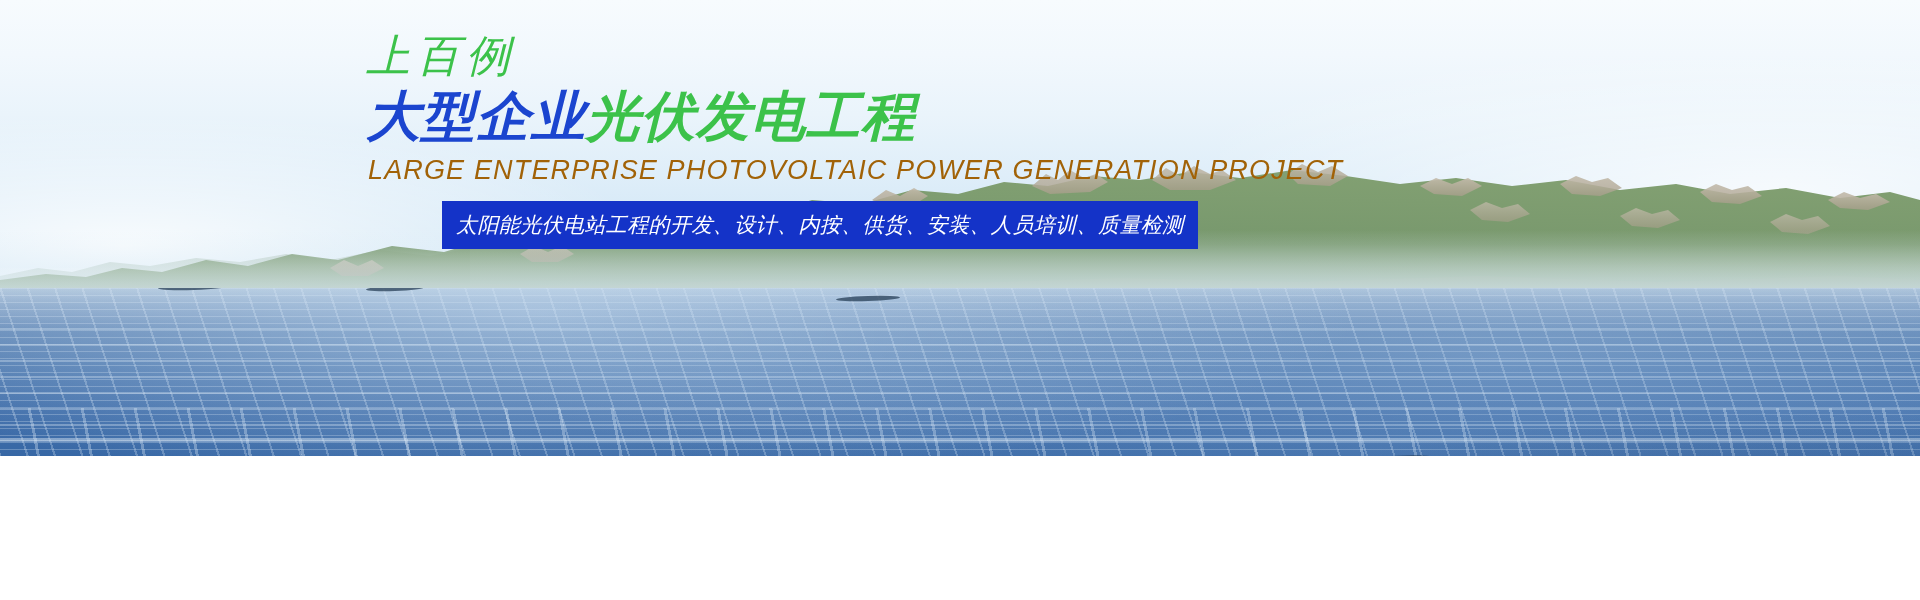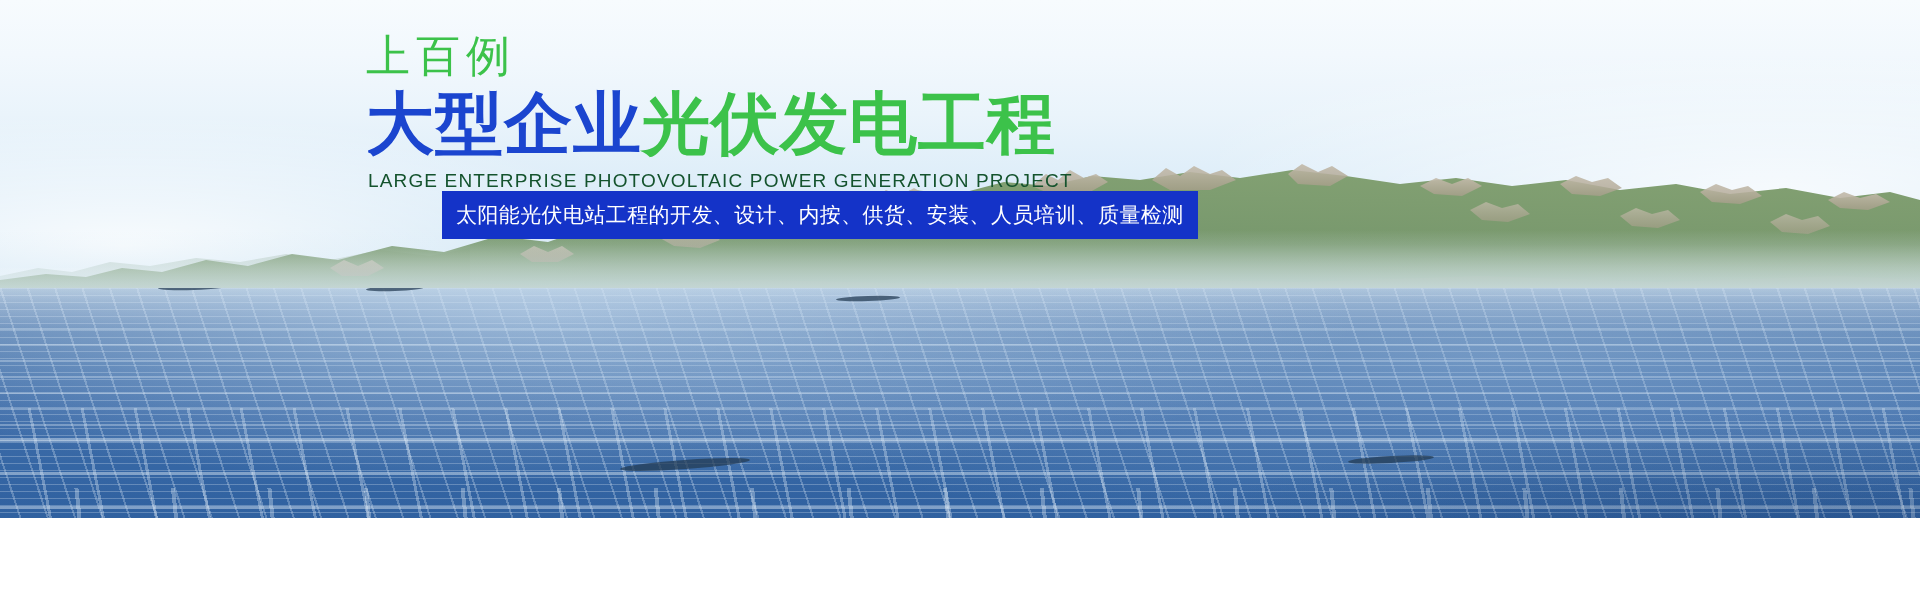--- a/index.html
+++ b/index.html
@@ -4,23 +4,24 @@
 <style>
   html, body {
     margin: 0;
     padding: 0;
     background: #ffffff;
   }
 
   .banner {
     position: relative;
     width: 1920px;
-    height: 518px;
+    height: 456px;
     overflow: hidden;
     font-family: "Liberation Sans", "DejaVu Sans", sans-serif;
+    font-style: italic;
   }
 
   
   .sky {
     position: absolute;
     left: 0; top: 0;
     width: 1920px;
     height: 300px;
     background: linear-gradient(to bottom,
       #f7fbfe 0%,
@@ -221,43 +222,43 @@
     font-size: 44px;
     font-weight: 400;
     color: #3cc24a;
     letter-spacing: 6px;
     line-height: 1;
     margin: 0 0 10px 0;
     white-space: nowrap;
   }
 
   .headline {
-    font-size: 68px;
+    font-size: 54px;
     font-weight: 700;
     line-height: 1.05;
     letter-spacing: 1px;
     margin: 0;
     white-space: nowrap;
   }
   .headline .seg-blue { color: #1b45cf; }
   .headline .seg-green { color: #3cc24a; }
 
   .subtitle-en {
-    font-size: 19px;
+    font-size: 27px;
     font-weight: 400;
-    color: #14532d;
+    color: #a16207;
     letter-spacing: 1.15px;
     line-height: 1;
     margin: 12px 0 0 2px;
     white-space: nowrap;
   }
 
   .desc-box {
     display: inline-block;
-    margin-top: 1px;
+    margin-top: 17px;
     margin-left: 76px;
     background: #1433c8;
     padding: 8px 14px 9px 14px;
   }
   .desc-line {
     font-size: 21px;
     font-weight: 400;
     color: #ffffff;
     line-height: 1.48;
     letter-spacing: 0.4px;

